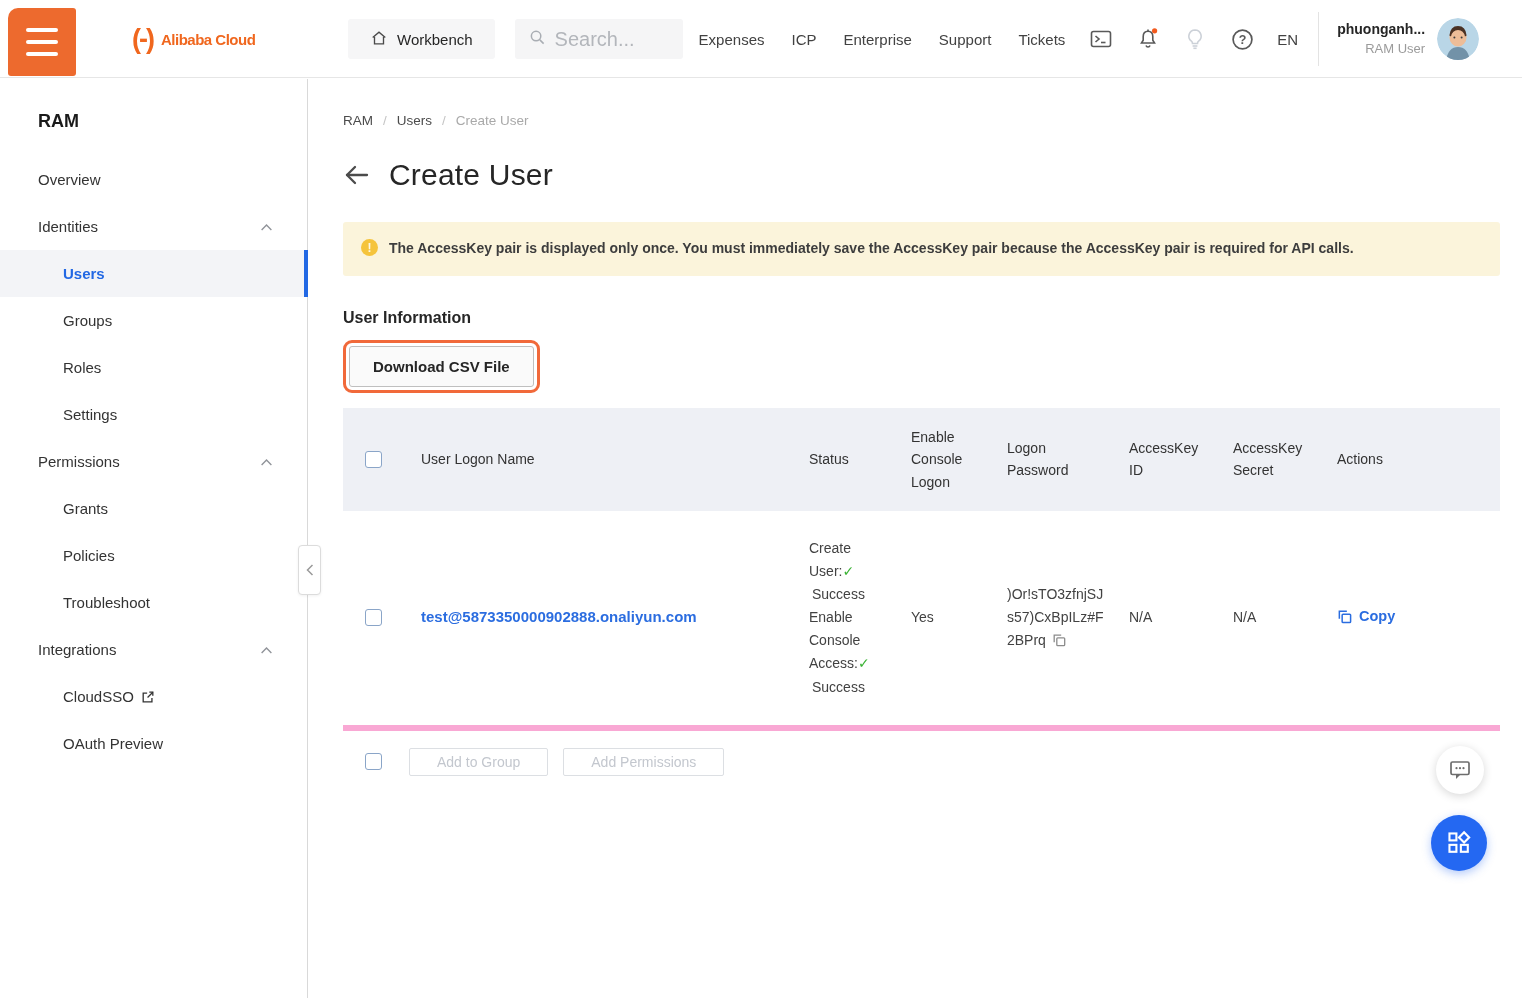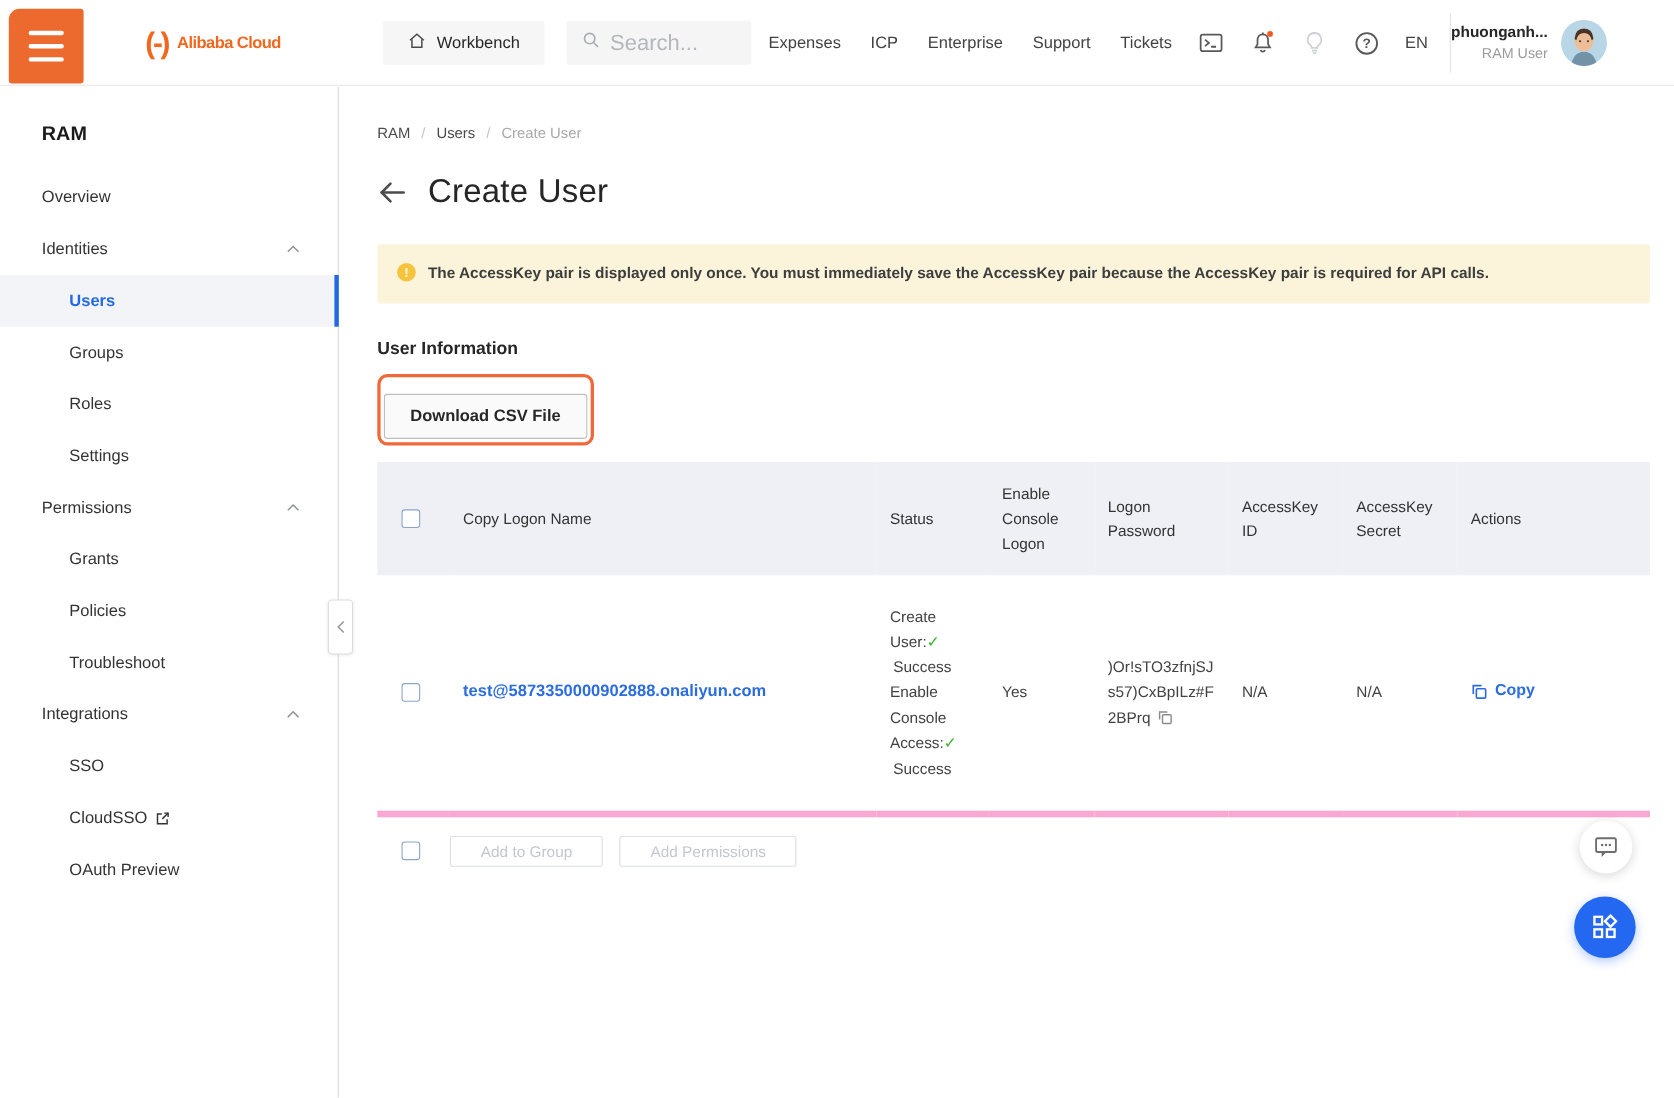--- a/index.html
+++ b/index.html
@@ -26,21 +26,21 @@
     height:40px; width:168px; padding:0 14px; margin-left:20px; }
   .searchbox input { border:none; outline:none; background:transparent; width:110px;
     font-size:20px; color:#555; font-family:inherit; }
   .searchbox input::placeholder { color:#b3b6bb; }
   .topnav { display:flex; align-items:center; gap:27px; margin-left:16px; }
   .topnav .navlink { font-size:15px; color:#424242; cursor:pointer; white-space:nowrap; }
   .top-icons { display:flex; align-items:center; gap:23px; margin-left:24px; }
   .icon-btn { position:relative; width:24px; height:24px; display:flex; align-items:center;
     justify-content:center; cursor:pointer; }
   .locale { font-size:15px; color:#424242; margin-left:23px; cursor:pointer; }
-  .user-block { display:flex; align-items:center; margin-left:20px; padding-left:0;
+  .user-block { display:flex; align-items:center; margin-left:20px; padding-left:18px;
     border-left:1px solid #e3e3e3; height:54px; cursor:pointer; }
   .user-text { text-align:right; margin-right:12px; }
   .user-name { font-size:14px; color:#262626; font-weight:600; line-height:1.45; }
   .user-role { font-size:13px; color:#9b9b9b; line-height:1.45; }
   .avatar { width:42px; height:42px; border-radius:50%; overflow:hidden; flex:0 0 42px; }
 
   
   .sidebar { position:absolute; top:79px; left:0; width:308px; height:919px; background:#fff;
     border-right:1px solid #d9d9d9; z-index:2; }
   .sidebar-title { font-size:18px; font-weight:700; color:#1a1a1a; padding:32px 0 0 38px; }
@@ -75,21 +75,21 @@
     font-size:12px; font-weight:700; display:flex; align-items:center; justify-content:center;
     flex:0 0 17px; margin-top:2px; }
   .banner-text { font-size:14px; font-weight:700; color:#3d3d3d; line-height:1.7;
     max-width:1010px; }
 
   .section-title { margin-top:33px; font-size:16px; font-weight:700; color:#262626; }
   .dl-ring { display:inline-block; margin-top:13px; border:3px solid #F1693A; border-radius:9px;
     padding:3px; }
   .dl-btn { display:inline-block; background:#fafafa; border:1px solid #bfbfbf; border-radius:3px;
     padding:11px 23px; font-size:15px; font-weight:700; color:#262626; cursor:pointer;
-    font-family:inherit;margin-top:12px; }
+    font-family:inherit; }
 
   table.user-table { width:100%; border-collapse:collapse; margin-top:15px; table-layout:fixed; }
   .user-table thead tr { background:#EEF0F5; }
   .user-table th { text-align:left; font-weight:400; font-size:14px; color:#333;
     padding:18px 12px; line-height:1.6; vertical-align:middle; }
   .user-table td { font-size:14px; color:#424242; padding:26px 12px; vertical-align:middle;
     border-bottom:6px solid #f9a8d4; line-height:1.65; }
   .cell-check { padding-left:22px !important; }
   .cbx { appearance:none; -webkit-appearance:none; width:17px; height:17px;
     border:1.5px solid #8aa5c8; border-radius:3px; background:#fff; cursor:pointer; display:block; }
@@ -252,23 +252,20 @@
       </div>
       <div class="menu-item group">
         <span>Integrations</span>
         <span>
           <svg width="13" height="9" viewBox="0 0 16 10" fill="none" stroke="#909399" stroke-width="1.7">
               <polyline points="2 8 8 2 14 8"></polyline>
             </svg>
         </span>
       </div>
       <div class="menu-item sub">
-        <span>SSO</span>
-      </div>
-      <div class="menu-item sub">
         <span>CloudSSO</span>
         <span class="ext">
           <svg width="14" height="14" viewBox="0 0 16 16" fill="none" stroke="#333" stroke-width="1.5">
             <path d="M7 3.5 H2.5 V13.5 H12.5 V9"></path>
               <path d="M9.5 2.5 H13.5 V6.5"></path>
               <line x1="13.5" y1="2.5" x2="7.5" y2="8.5"></line>
           </svg>
         </span>
       </div>
       <div class="menu-item sub">
@@ -323,21 +320,21 @@
         <col style="width:122px">
           <col style="width:104px">
           <col style="width:104px">
           <col style="width:175px">
       </colgroup>
       <thead>
         <tr>
           <th class="cell-check">
               <input type="checkbox" class="cbx" style="">
             </th>
-          <th>Copy Logon Name</th>
+          <th>User Logon Name</th>
           <th>Status</th>
           <th>Enable Console Logon</th>
           <th>Logon Password</th>
           <th>AccessKey ID</th>
           <th>AccessKey Secret</th>
           <th>Actions</th>
         </tr>
       </thead>
       <tbody>
         <tr>

